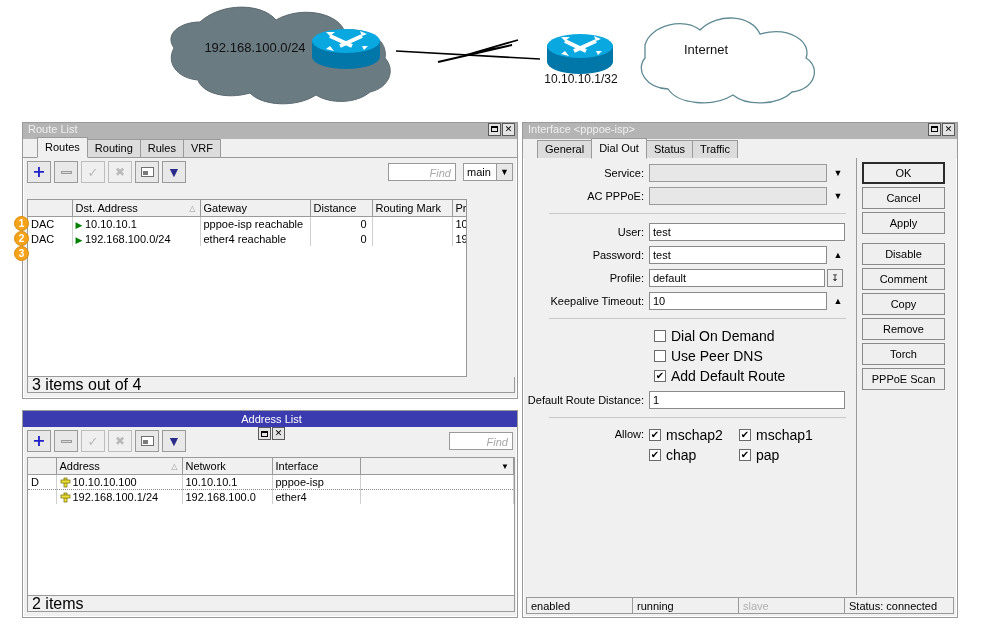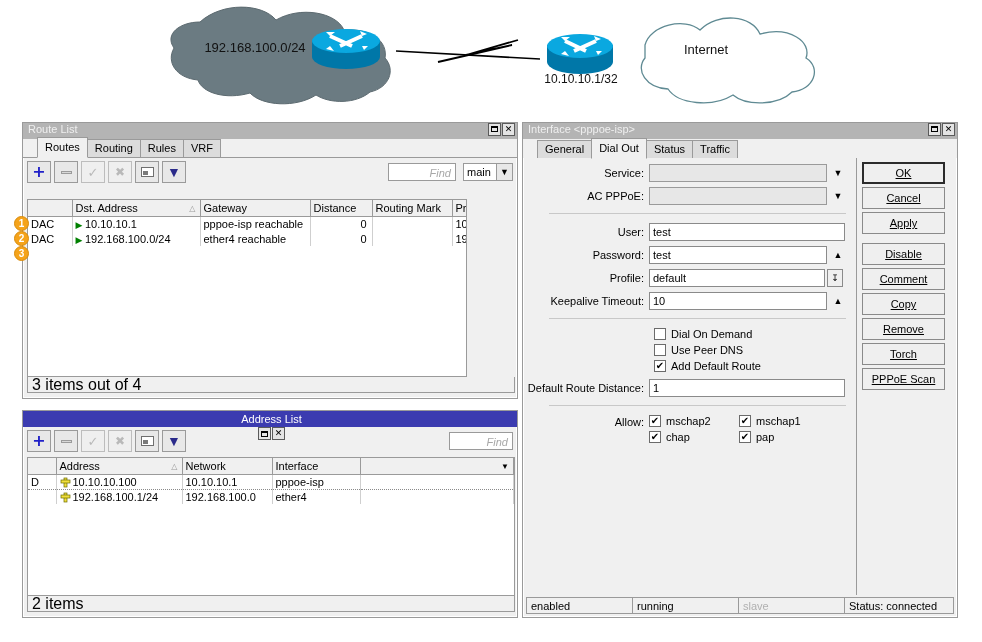--- a/index.html
+++ b/index.html
@@ -139,21 +139,21 @@
     background: #f5a31a; border: 1px solid #d98b0a;
     color: #ffffff; font-size: 10px; font-weight: bold;
     display: flex; align-items: center; justify-content: center;
     font-family: "Liberation Sans", sans-serif;
     z-index: 20;
   }
 
   
   .ifbody { display: flex; }
   .ifleft { width: 334px; padding: 6px 0 0 0; border-right: 1px solid #9a9a9a;}
-  .ifright { width: 92px; padding: 4px 4px 0 5px; text-decoration: underline; }
+  .ifright { width: 92px; padding: 4px 4px 0 5px; }
   .btn {
     display: block; width: 100%; height: 22px;
     background: #efefef; border: 1px solid #8a8a8a;
     font-size: 11px; margin-bottom: 3px; line-height: 20px; text-align: center;
     font-family:"Liberation Sans",sans-serif;
   }
   .btn.default { border: 2px solid #2b2b2b; line-height: 18px; }
   .btn.gap { margin-top: 9px; }
 
   .frow { display:flex; align-items:center; margin-bottom: 5px; }
@@ -168,21 +168,21 @@
           border:1px solid #8a8a8a; display:flex; align-items:center; justify-content:center;
           font-size:9px; }
   .hr { height:1px; background:#c8c8c8; margin: 8px 10px 9px 26px; }
 
   .cbrow { display:flex; align-items:center; margin-bottom:4px; }
   .cbox {
     width: 12px; height: 12px; background:#fff; border:1px solid #6b6b6b;
     display:flex; align-items:center; justify-content:center;
     font-size:10px; line-height:10px; color:#000; margin-right:5px; flex:none;
   }
-  .cblabel { font-size:11px; }
+  .cblabel { font-size:14px; }
 
   .ifstatus { display:flex; height:17px; margin: 0; }
   .ifstatus div {
     border:1px solid #9a9a9a; border-right:none; font-size:11px;
     padding:1px 4px; line-height:14px; background:#f0f0f0;
   }
   .ifstatus div:last-child { border-right:1px solid #9a9a9a; }
   .ifstatus .muted { color:#b0b0b0; }
 </style>
 </head>

